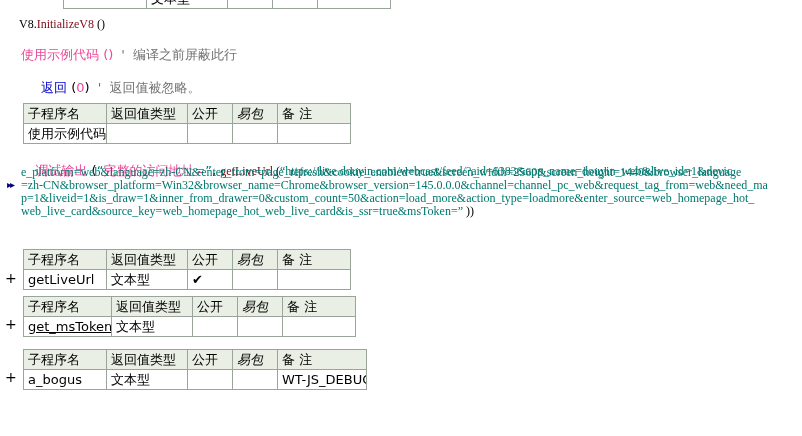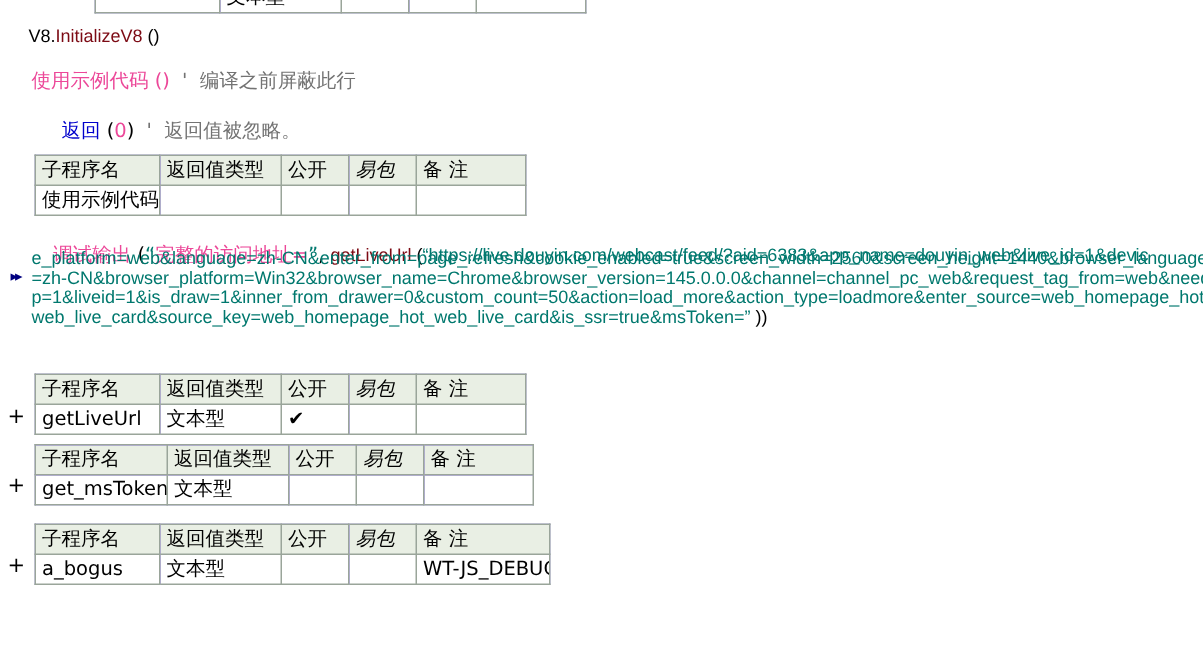--- a/index.html
+++ b/index.html
@@ -18,41 +18,41 @@
   }
 
   
   .code-line {
     position: absolute;
     white-space: pre;
     line-height: 1;
   }
 
   .mono {
-    font-family: Liberation Sans, sans-serif;
+    font-family: Liberation Serif, serif;
     font-size: 12px;
     letter-spacing: 0px;
   }
   .cjk {
     font-family: "DejaVu Sans", "Liberation Sans", sans-serif;
     font-size: 13px;
   }
 
   .c-black   { color: #000000; }
   .c-darkred { color: #7c0a14; }
   .c-red     { color: #ec4899; margin-top: 48px; }
   .c-green   { color: #737373; }
   .c-blue    { color: #0000cc; margin-left: 20px; }
   .c-teal    { color: #00786e; }
 
   
   .sub-table {
     position: absolute;
     border-collapse: collapse;
-    background: #c4b5fd;
+    background: #0369a1;
     table-layout: fixed;
   }
   .sub-table td, .sub-table th {
     border: 1px solid #9aa59a;
     padding: 1px 4px;
     font-family: "DejaVu Sans", "Liberation Sans", sans-serif;
     font-size: 13px;
     color: #000000;
     height: 17px;
     line-height: 15px;
@@ -204,21 +204,21 @@
     <tr>
       <td class="col-name" style="width:79px;">子程序名</td>
       <td class="col-type">返回值类型</td>
       <td class="col-pub">公开</td>
       <td class="col-pack">易包</td>
       <td class="col-note">备 注</td>
     </tr>
   </thead>
   <tbody>
     <tr>
-      <td class="col-name cell-name" style="width:79px;">get_msToken</td>
+      <td class="col-name cell-name" style="width:79px;text-decoration:underline;">get_msToken</td>
       <td class="col-type cell-type">文本型</td>
       <td class="col-pub"></td>
       <td class="col-pack"></td>
       <td class="col-note"></td>
     </tr>
   </tbody>
 </table>
 
 <div class="expander" style="left:5px; top:370px;">+</div>
 <table class="sub-table" style="left:23px; top:349px; width:292px;">

